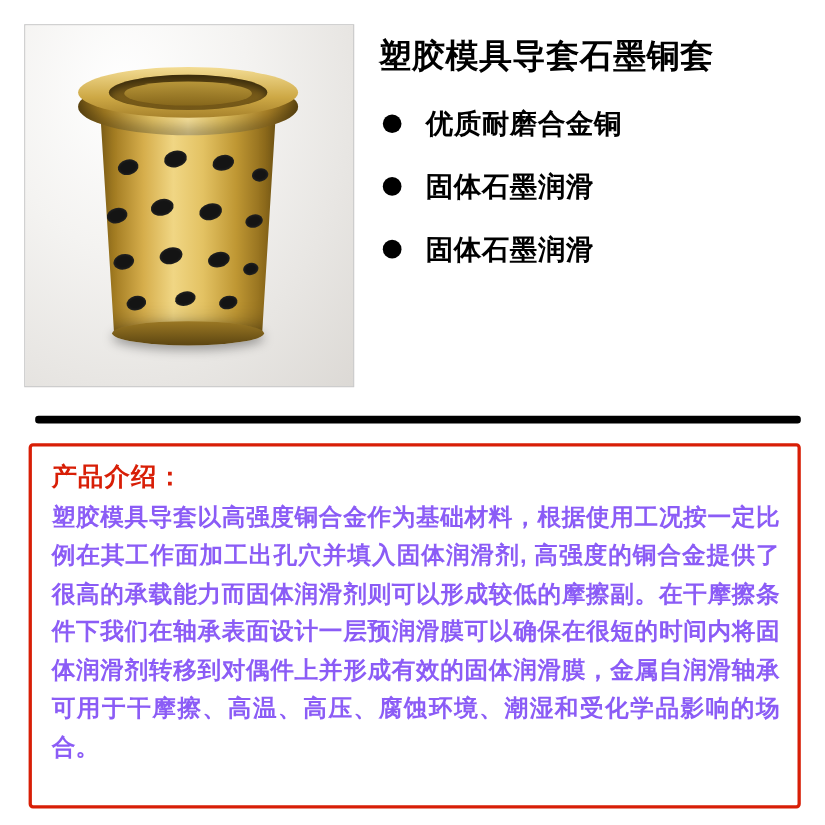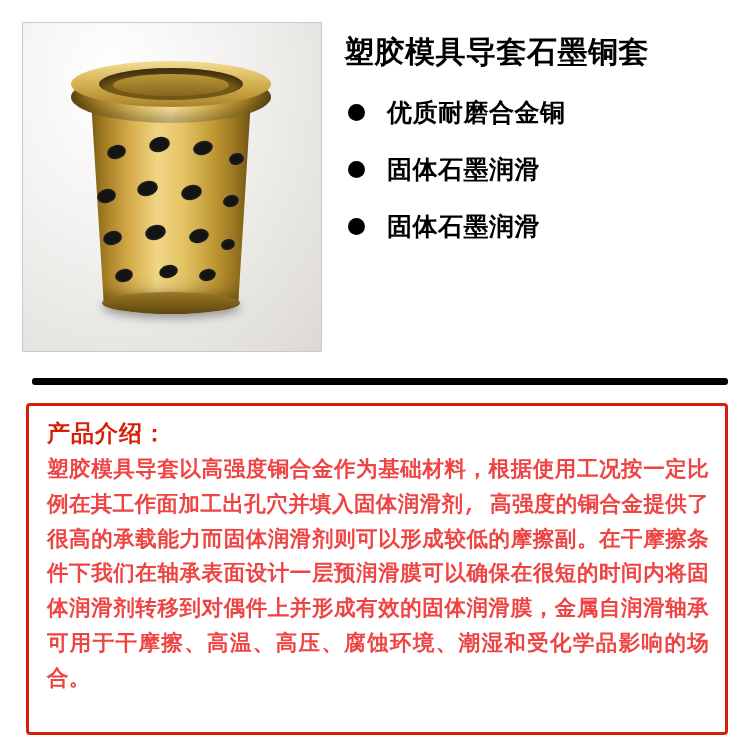--- a/index.html
+++ b/index.html
@@ -178,31 +178,30 @@
 
   
   .desc-panel {
     margin: 18px 22px 0 26px;
     border: 3px solid #d81e06;
     border-radius: 4px;
     padding: 12px 16px 10px 18px;
     box-sizing: border-box;
     height: 332px;
     overflow: hidden;
-    font-family: Liberation Mono, monospace;
   }
   .desc-title {
     color: #d81e06;
     font-weight: bold;
     font-size: 23px;
     margin-bottom: 4px;
     letter-spacing: 1px;
   }
   .desc-body {
-    color: #ef4444;
+    color: #8b5cf6;
     font-weight: bold;
     font-size: 21.5px;
     line-height: 1.62;
     text-align: justify;
     letter-spacing: 0.2px;
   }
 </style>
 </head>
 <body>
 

